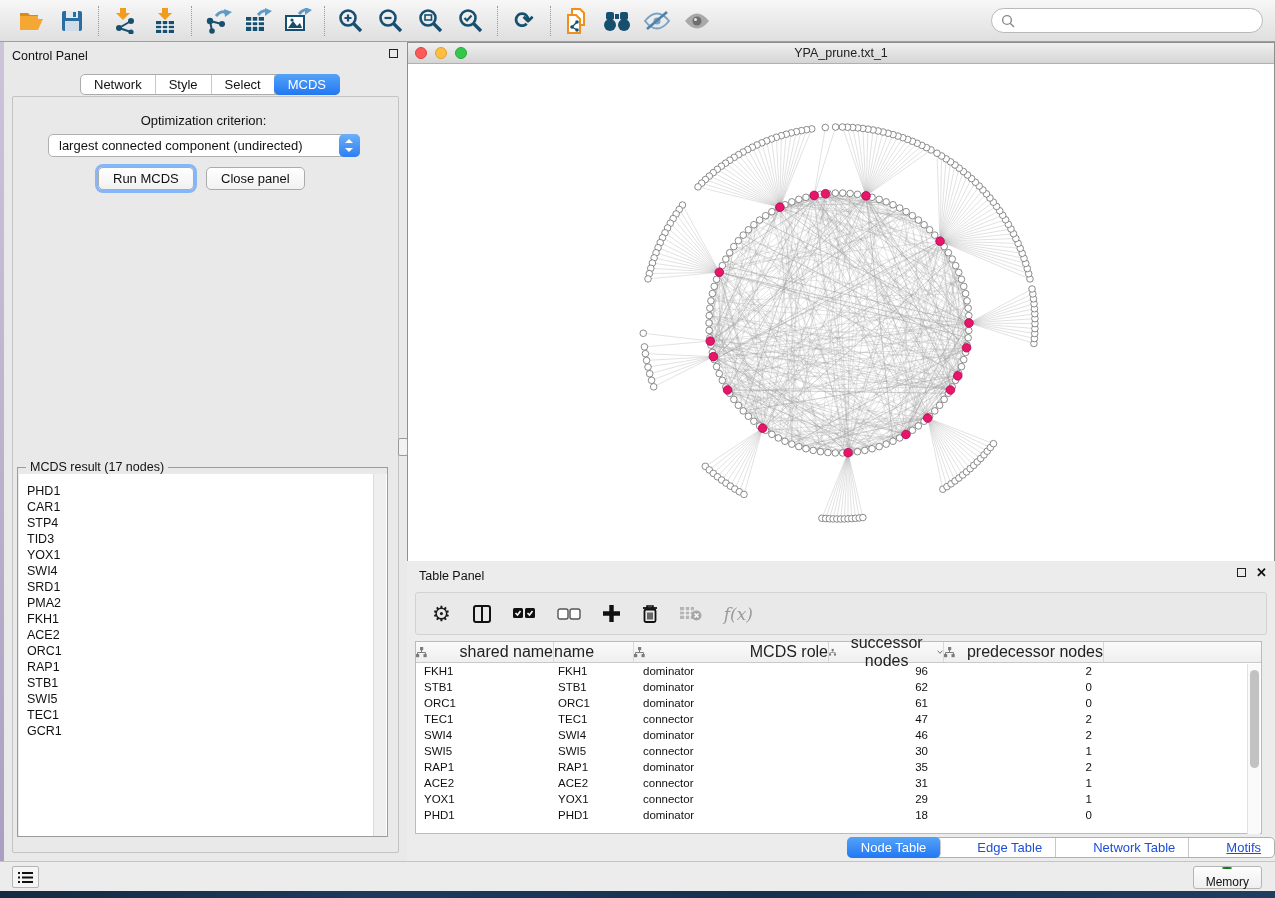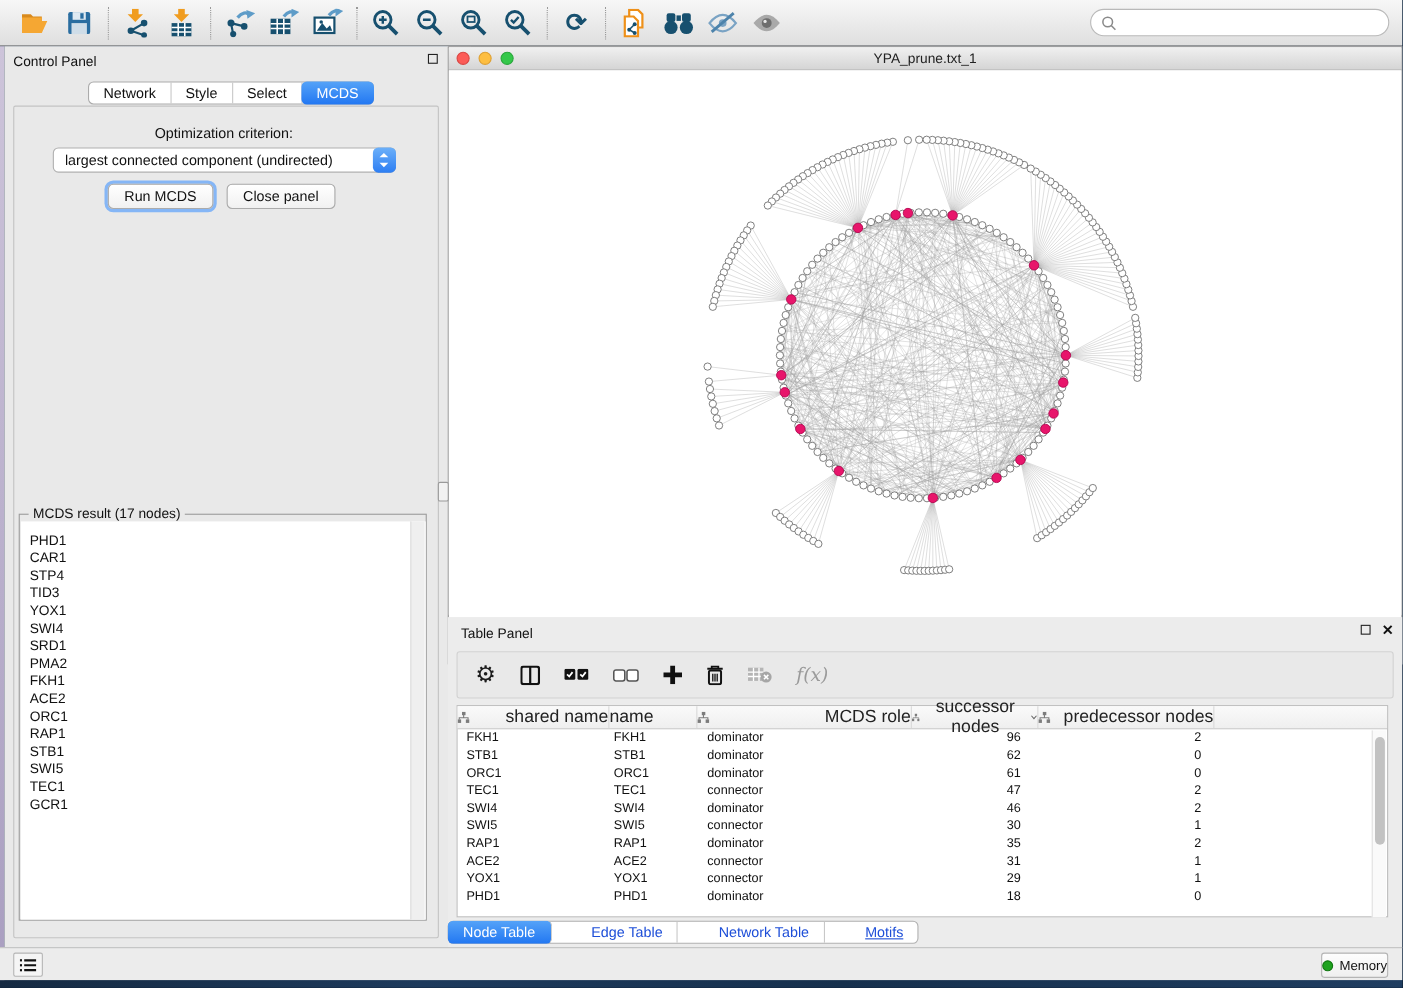--- a/index.html
+++ b/index.html
@@ -95,38 +95,38 @@
   .tcell { font-size:11.5px; color:#111; line-height:16px; white-space:nowrap; overflow:hidden; }
   .c0 { width:138px; padding-left:8px; }
   .c1 { width:80px;  padding-left:4px; }
   .c2 { width:195px; padding-left:9px; }
   .c3 { width:115px; text-align:right; padding-right:16px; }
   .c4 { width:160px; text-align:right; padding-right:12px; }
   .tscroll { position:absolute; right:1px; top:22px; width:13px; height:170px; background:#fafafa;
              border-left:1px solid #e2e2e2; }
   .tthumb { position:absolute; left:2px; top:6px; width:9px; height:98px; background:#c2c2c2;
             border-radius:5px; }
-  .bottom-tabs { position:absolute; left:0; top:276px; width:100%; display:flex; justify-content:flex-start; }
+  .bottom-tabs { position:absolute; left:0; top:276px; width:100%; display:flex; justify-content:flex-end; }
   .btab-group { display:flex; background:#fff; border:1px solid #b0b0b0; border-radius:5px; height:21px; }
   .btab { padding:2px 13px; font-size:13px; color:#1d4ed8; border-right:1px solid #c8c8c8;
           display:flex; align-items:center;margin-left:24px; }
   .btab:last-child { border-right:none;text-decoration:underline; }
   .btab.sel { background:linear-gradient(#55a3f8,#2277f2); color:#fff; border-radius:5px;
               margin:-1px; padding:2px 14px; }
 
   
   .statusbar { left:0; top:861px; width:1275px; height:30px; background:#ececec;
                border-top:1px solid #c4c4c4; }
   .list-btn { position:absolute; left:12px; top:4px; width:27px; height:22px; background:#f5f5f5;
               border:1px solid #b5b5b5; border-radius:2px; display:flex; align-items:center;
               justify-content:center; }
   .memory-btn { position:absolute; right:13px; top:4px; height:23px;
                 background:linear-gradient(#fdfdfd,#efefef); border:1px solid #b5b5b5;
-                border-radius:3px; display:flex; align-items:center; gap:6px; padding:0 0;
-                font-size:12px; color:#111; }
+                border-radius:3px; display:flex; align-items:center; gap:6px; padding:0 12px;
+                font-size:12px; color:#111;flex-direction:column; }
   .gdot { width:10px; height:10px; border-radius:50%; background:#1ea21e; border:1px solid #117711; }
 </style>
 </head>
 <body>
 
 <div class="screen">
 
   <div class="toolbar">
     <button class="tbtn">
       <svg width="26" height="22" viewBox="0 0 26 22">

